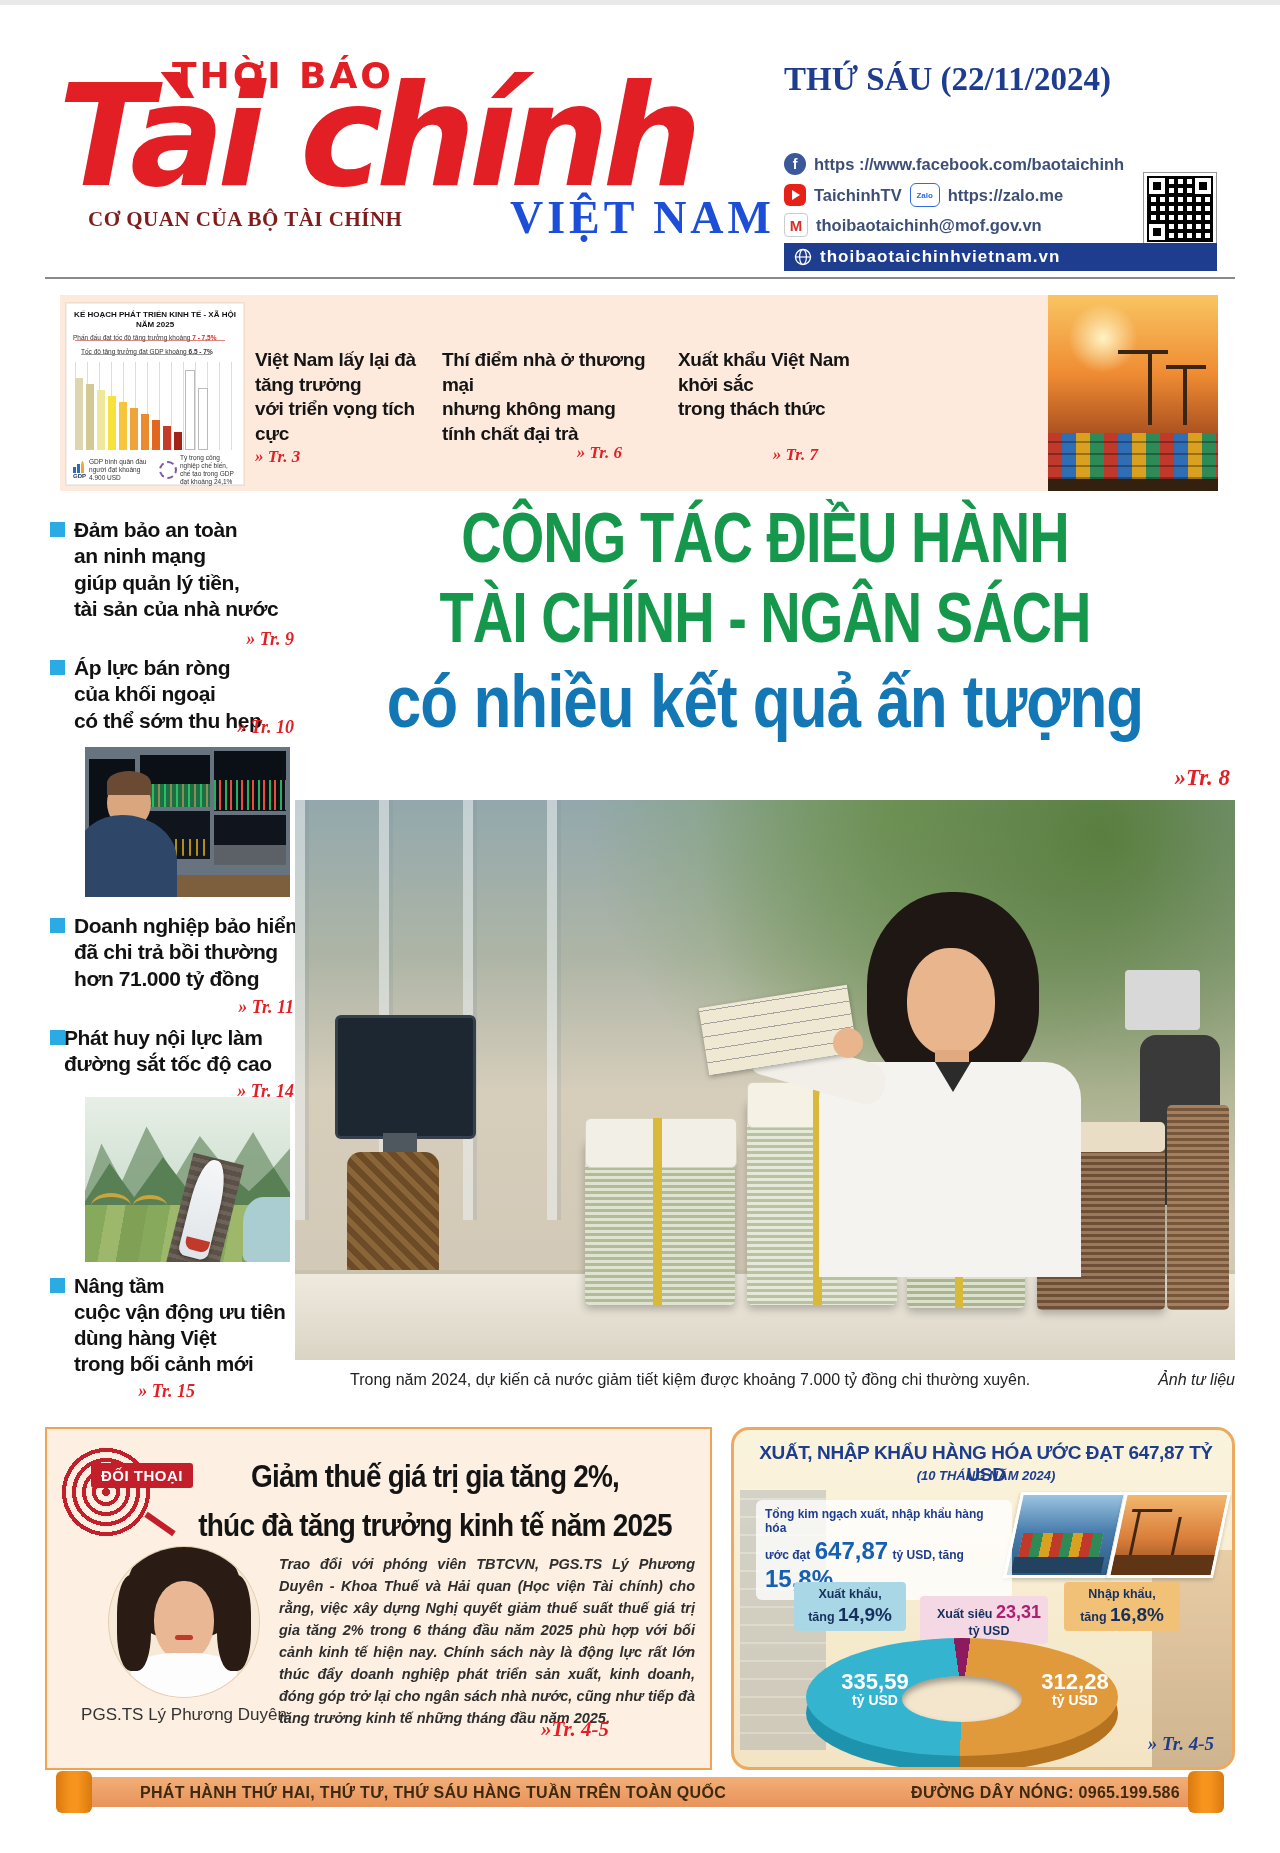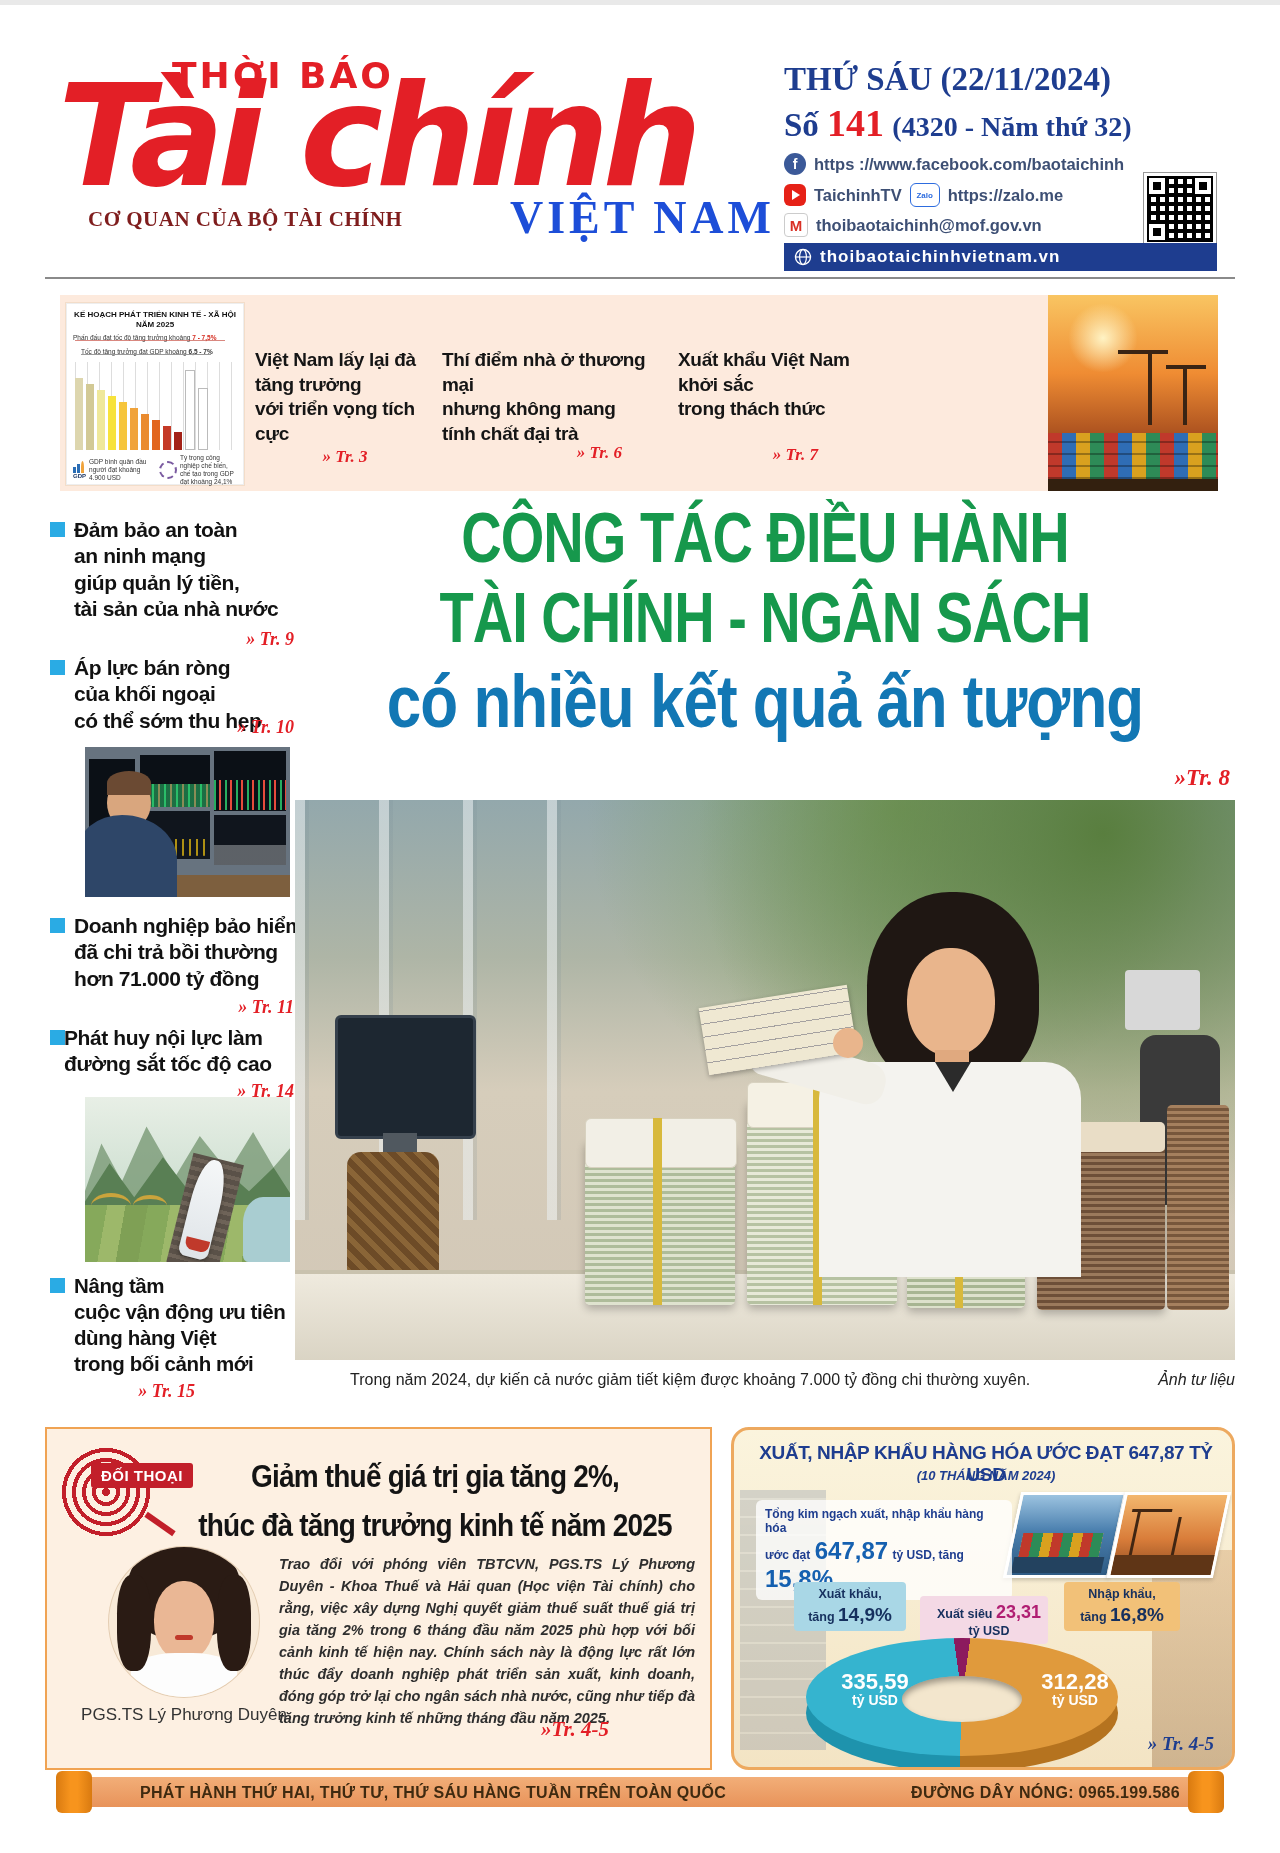--- a/index.html
+++ b/index.html
@@ -96,25 +96,20 @@
 <div id="canvas">
 
   <div class="abs" style="left:172px;top:50px;">
     <span class="kicker">THỜI BÁO</span>
   </div>
   <div class="abs mast" style="left:58px;top:62px;">Tài chính</div>
   <div class="abs region" style="left:510px;top:186px;">VIỆT NAM</div>
   <div class="abs agency" style="left:88px;top:202px;">CƠ QUAN CỦA BỘ TÀI CHÍNH</div>
 
   <div class="abs dateline" style="left:784px;top:56px;width:433px;">THỨ SÁU (22/11/2024)</div>
-  <div class="abs issue" style="left:784px;top:96px;width:433px;">
-    <span>Số</span>
-    <span class="num">141</span>
-    <span class="suf">(4320 - Năm thứ 32)</span>
-  </div>
 
   <div class="abs socialrow" style="left:784px;top:148px;">
     <span class="sicon fb">f</span>
     <span>https ://www.facebook.com/baotaichinh</span>
   </div>
   <div class="abs socialrow" style="left:784px;top:178px;">
     <span class="sicon yt">
         <span class="tri"></span>
       </span>
     <span>TaichinhTV</span>
@@ -187,21 +182,21 @@
 
   <div class="abs th ml" style="left:255px;top:343px;width:195px;">Việt Nam lấy lại đà
 tăng trưởng
 với triển vọng tích cực</div>
   <div class="abs th ml" style="left:442px;top:343px;width:240px;">Thí điểm nhà ở thương mại
 nhưng không mang
 tính chất đại trà</div>
   <div class="abs th ml" style="left:678px;top:343px;width:215px;">Xuất khẩu Việt Nam
 khởi sắc
 trong thách thức</div>
-  <div class="abs pref" style="left:255px;top:442px;width:180px;text-align:center;">» Tr. 3</div>
+  <div class="abs pref" style="left:255px;top:442px;width:180px;text-align:left;">» Tr. 3</div>
   <div class="abs pref" style="left:442px;top:438px;width:180px;text-align:right;">» Tr. 6</div>
   <div class="abs pref" style="left:678px;top:440px;width:140px;text-align:right;">» Tr. 7</div>
 
   <div class="abs ph" style="left:1048px;top:290px;width:170px;height:196px;">
     <div class="abs" style="inset:0;background:linear-gradient(180deg,#f9c562,#ef8c33 40%,#a34a1d 75%,#5f2a12);"></div>
     <div class="abs" style="left:20px;top:8px;width:70px;height:70px;background:radial-gradient(circle,#fff3c4,rgba(249,197,98,0) 70%);"></div>
     <div class="abs" style="left:100px;top:55px;width:4px;height:75px;background:#3a2414;"></div>
     <div class="abs" style="left:70px;top:55px;width:50px;height:4px;background:#3a2414;"></div>
     <div class="abs" style="left:135px;top:70px;width:4px;height:60px;background:#3a2414;"></div>
     <div class="abs" style="left:118px;top:70px;width:40px;height:4px;background:#3a2414;"></div>

